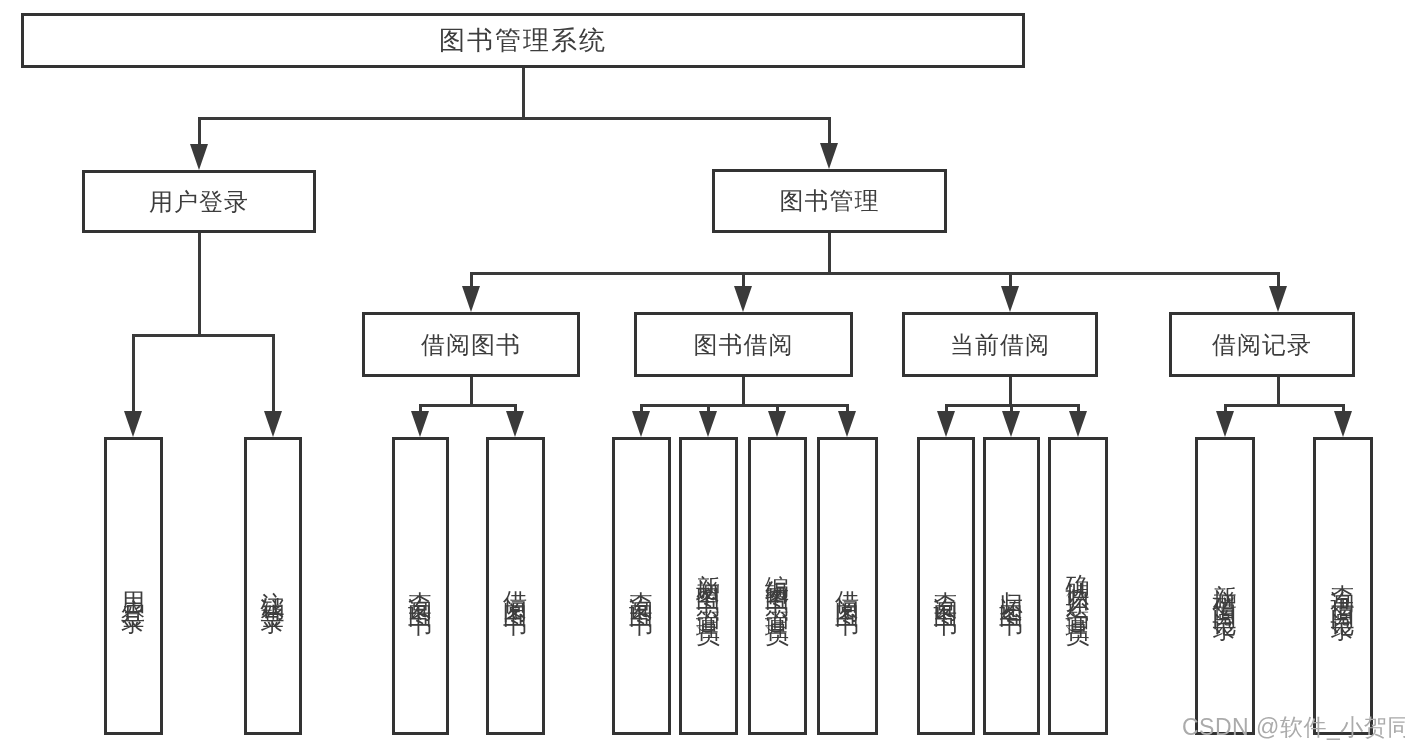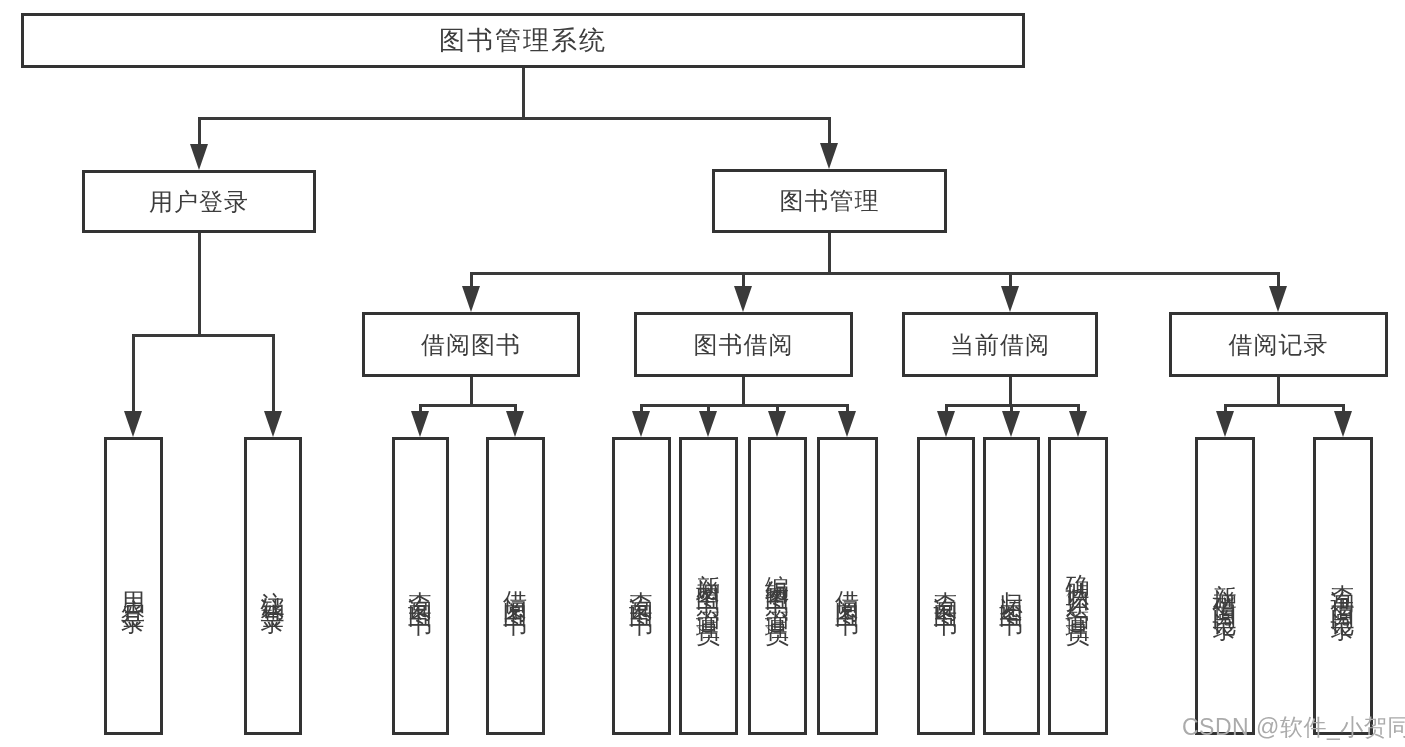--- a/index.html
+++ b/index.html
@@ -112,21 +112,21 @@
   </svg>
 
   <div class="node hnode rootnode" style="left:21px;top:13px;width:1004px;height:55px;">图书管理系统</div>
 
   <div class="node hnode" style="left:82px;top:170px;width:234px;height:63px;">用户登录</div>
   <div class="node hnode" style="left:712px;top:169px;width:235px;height:64px;">图书管理</div>
 
   <div class="node hnode" style="left:362px;top:312px;width:218px;height:65px;">借阅图书</div>
   <div class="node hnode" style="left:634px;top:312px;width:219px;height:65px;">图书借阅</div>
   <div class="node hnode" style="left:902px;top:312px;width:196px;height:65px;">当前借阅</div>
-  <div class="node hnode" style="left:1169px;top:312px;width:219px;height:65px;">借阅记录</div>
+  <div class="node hnode" style="left:1169px;top:312px;width:186px;height:65px;">借阅记录</div>
 
   <div class="node vnode" style="left:104px;top:437px;width:59px;height:298px;">
       <span>用户登录</span>
     </div>
   <div class="node vnode" style="left:244px;top:437px;width:58px;height:298px;">
       <span>注销登录</span>
     </div>
 
   <div class="node vnode" style="left:392px;top:437px;width:57px;height:298px;">
       <span>查询图书</span>

